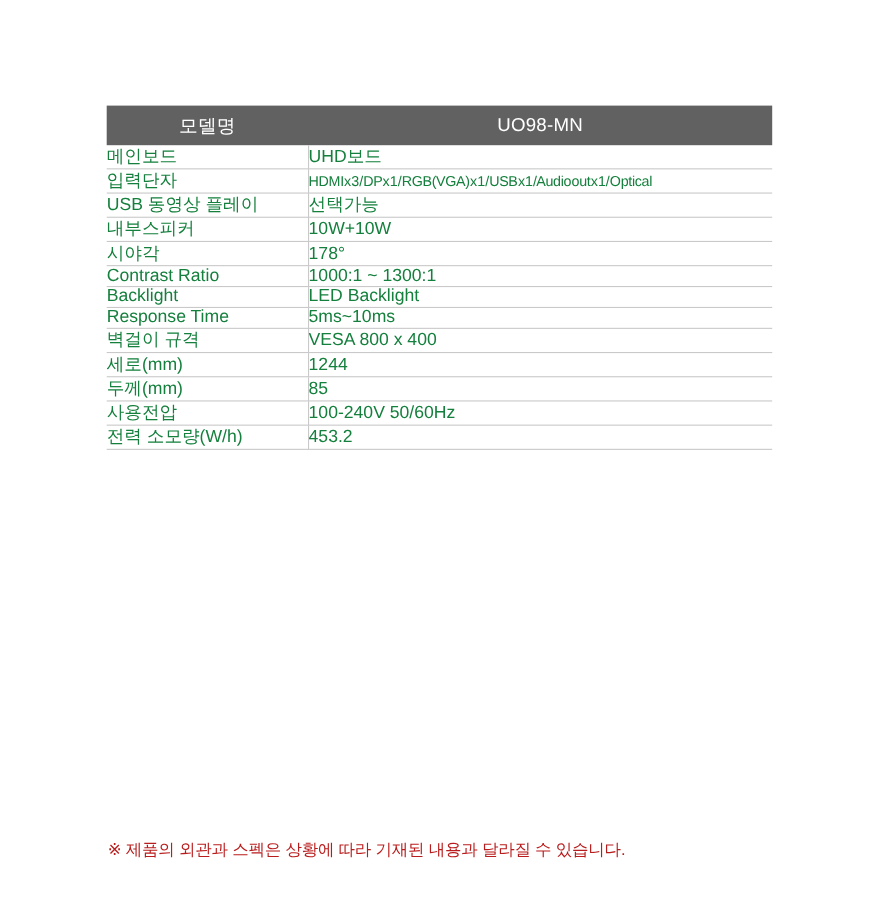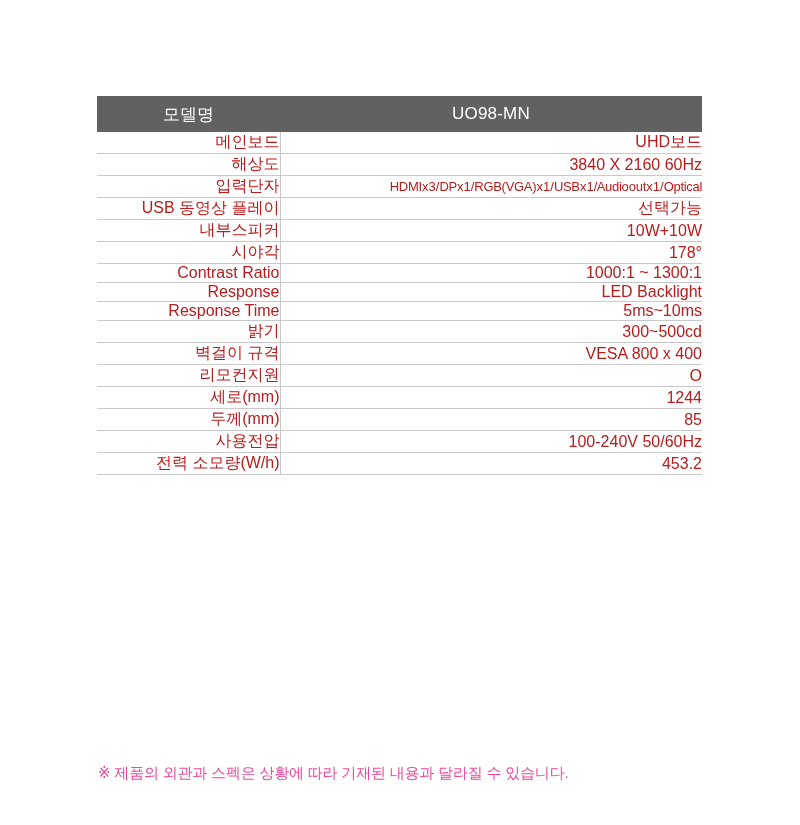--- a/index.html
+++ b/index.html
@@ -33,22 +33,22 @@
     font-weight: 500;
     text-align: center;
     vertical-align: middle;
     letter-spacing: 0.2px;
     border: none;
   }
   tbody th, tbody td {
     height: 16px;
     font-size: 16px;
     font-weight: normal;
-    color: #b91c1c;
-    text-align: right;
+    color: #15803d;
+    text-align: left;
     vertical-align: middle;
     border-bottom: 1px solid #c9c9c9;
     white-space: nowrap;
     overflow: hidden;
   }
   tbody th.spec-label {
     border-right: 1px solid #c9c9c9;
   }
   td.spec-value.condensed {
     font-size: 13px;
@@ -57,21 +57,21 @@
   }
   .notes {
     position: absolute;
     left: 98px;
     top: 761px;
     width: 620px;
   }
   .notes p {
     font-size: 15px;
     line-height: 23px;
-    color: #ec4899;
+    color: #b91c1c;
     letter-spacing: -0.2px;
   }
 </style>
 </head>
 <body>
 
 <div class="page">
 
   <table class="spec-table">
     <colgroup>
@@ -83,24 +83,20 @@
         <th>모델명</th>
         <th>UO98-MN</th>
       </tr>
     </thead>
     <tbody id="spec-body">
     <tr>
       <th class="spec-label">메인보드</th>
       <td class="spec-value">UHD보드</td>
     </tr>
 
-    <tr>
-      <th class="spec-label">해상도</th>
-      <td class="spec-value">3840 X 2160 60Hz</td>
-    </tr>
 
     <tr>
       <th class="spec-label">입력단자</th>
       <td class="spec-value condensed">HDMI x 3 / DP x 1 / RGB(VGA) x 1 / USB x 1 / Audio out x 1 / Optical</td>
     </tr>
 
     <tr>
       <th class="spec-label">USB 동영상 플레이</th>
       <td class="spec-value">선택가능</td>
     </tr>
@@ -115,43 +111,35 @@
       <td class="spec-value">178°</td>
     </tr>
 
     <tr>
       <th class="spec-label">Contrast Ratio</th>
       <td class="spec-value">1000:1 ~ 1300:1</td>
     </tr>
 
 
     <tr>
-      <th class="spec-label">Response</th>
+      <th class="spec-label">Backlight</th>
       <td class="spec-value">LED Backlight</td>
     </tr>
 
     <tr>
       <th class="spec-label">Response Time</th>
       <td class="spec-value">5ms~10ms</td>
     </tr>
 
-    <tr>
-      <th class="spec-label">밝기</th>
-      <td class="spec-value">300~500cd</td>
-    </tr>
 
     <tr>
       <th class="spec-label">벽걸이 규격</th>
       <td class="spec-value">VESA 800 x 400</td>
     </tr>
 
-    <tr>
-      <th class="spec-label">리모컨지원</th>
-      <td class="spec-value">O</td>
-    </tr>
 
 
     <tr>
       <th class="spec-label">세로(mm)</th>
       <td class="spec-value">1244</td>
     </tr>
 
     <tr>
       <th class="spec-label">두께(mm)</th>
       <td class="spec-value">85</td>

